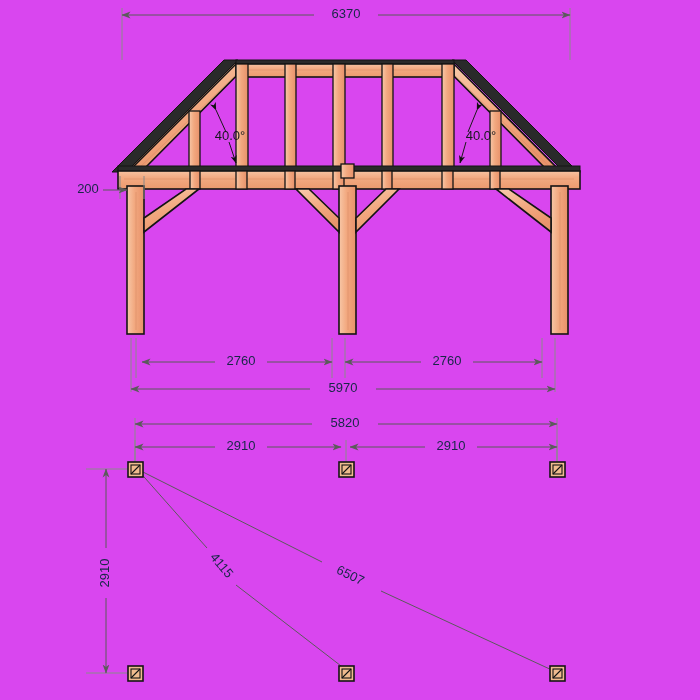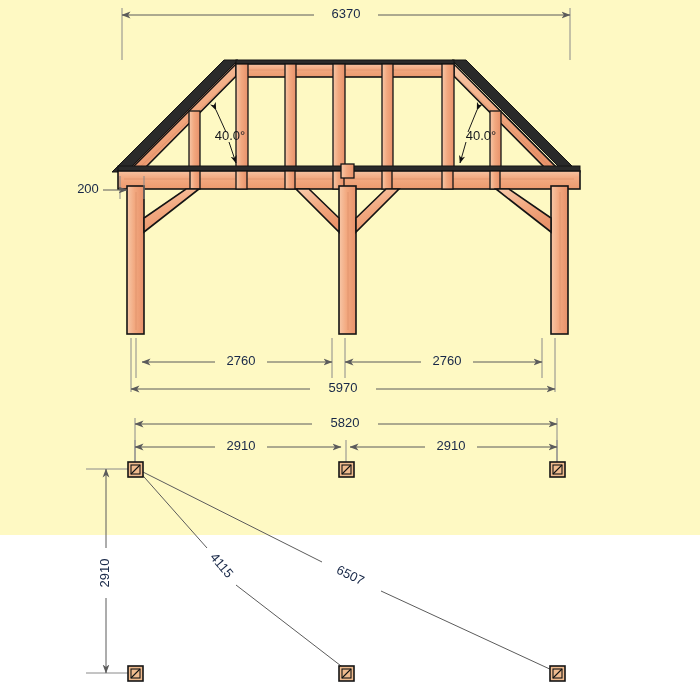--- a/index.html
+++ b/index.html
@@ -2,21 +2,21 @@
 <html><head>
 <meta charset="utf-8">
 <title>Carport Technical Drawing</title>
 <style>
   html,body{margin:0;padding:0;background:#ffffff;}
   body{
     width:700px;height:700px;overflow:hidden;
     font-family:"Liberation Sans", sans-serif;
     color:#1b2a4a;
   }
-  #sheet{position:relative;width:700px;height:535px;background:#fef9c3;}
+  #sheet{position:relative;width:700px;height:700px;background:#d946ef;}
   svg#drawing{position:absolute;left:0;top:0;width:700px;height:700px;display:block;}
   .dimtext{
     font-family:"Liberation Sans", sans-serif;
     font-size:13px;
     fill:#172747;
     text-anchor:middle;
     dominant-baseline:middle;
   }
   .angtext{
     font-family:"Liberation Sans", sans-serif;

